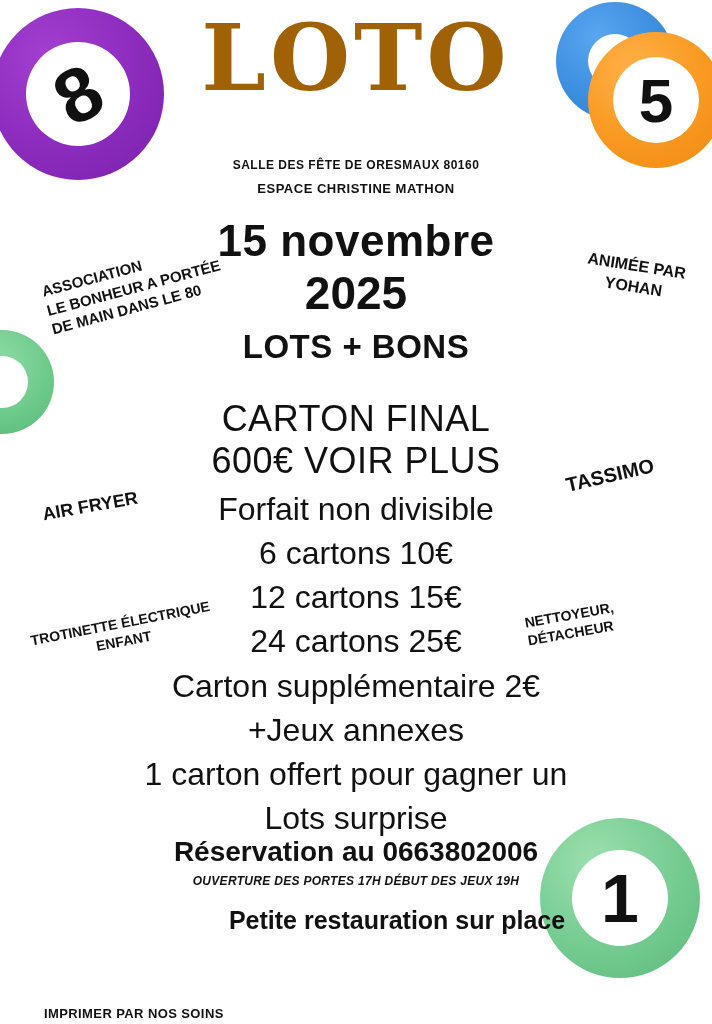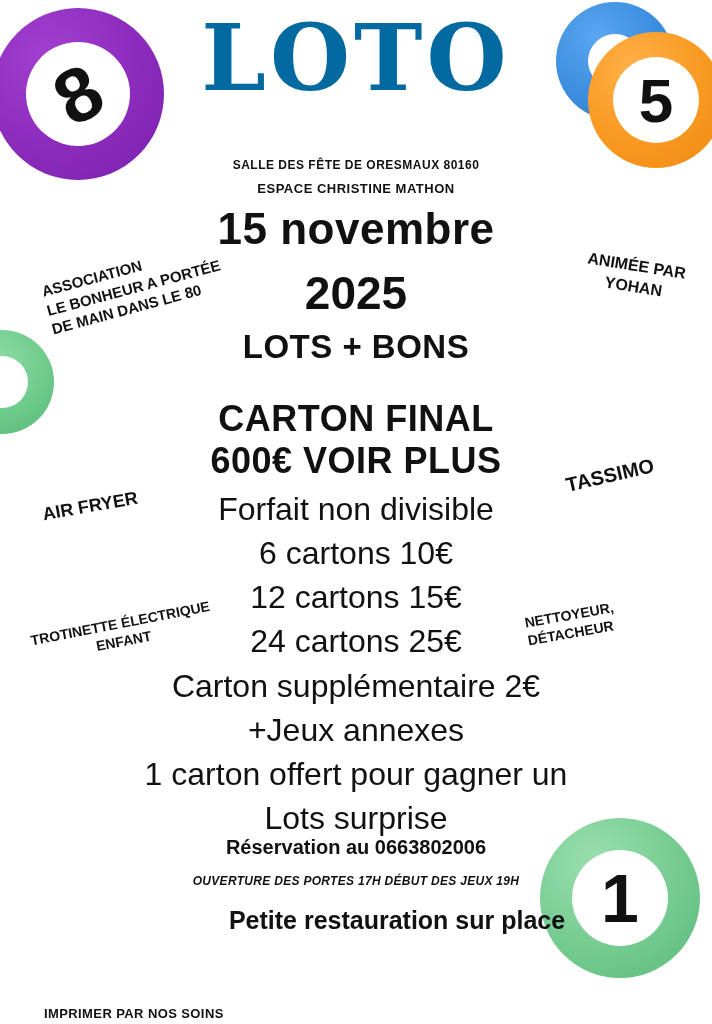--- a/index.html
+++ b/index.html
@@ -118,39 +118,39 @@
     z-index: 3;
   }
 
   #title-loto {
     top: 12px;
     font-family: "DejaVu Serif", serif;
     font-weight: bold;
     font-size: 92px;
     letter-spacing: 4px;
     line-height: 1;
-    color: #0369a1;
+    color: #a16207;
   }
 
   #venue {
     top: 158px;
     font-size: 12px;
     font-weight: bold;
     letter-spacing: 0.5px;
   }
 
   #space {
     top: 181px;
     font-size: 13px;
     font-weight: bold;
     letter-spacing: 0.5px;
   }
 
   #date-day {
-    top: 204px;
+    top: 216px;
     font-size: 44px;
     font-weight: bold;
     letter-spacing: 0.5px;
   }
 
   #date-year {
     top: 266px;
     font-size: 46px;
     font-weight: bold;
   }
@@ -158,36 +158,36 @@
   #lots-bons {
     top: 328px;
     font-size: 33px;
     font-weight: bold;
     letter-spacing: 0.5px;
   }
 
   #carton-final {
     top: 398px;
     font-size: 36px;
-    font-weight: bold;
+    font-weight: normal;
     letter-spacing: 0.5px;
     line-height: 1.18;
   }
 
   #prices {
     top: 487px;
     font-size: 32px;
     line-height: 1.38;
     font-weight: 500;
   }
   #prices div { white-space: nowrap; }
 
   #reservation {
     top: 836px;
-    font-size: 20px;
+    font-size: 28px;
     font-weight: bold;
   }
 
   #opening {
     top: 874px;
     font-size: 12px;
     font-weight: bold;
     letter-spacing: 0.3px;
     font-style: italic;
   }

